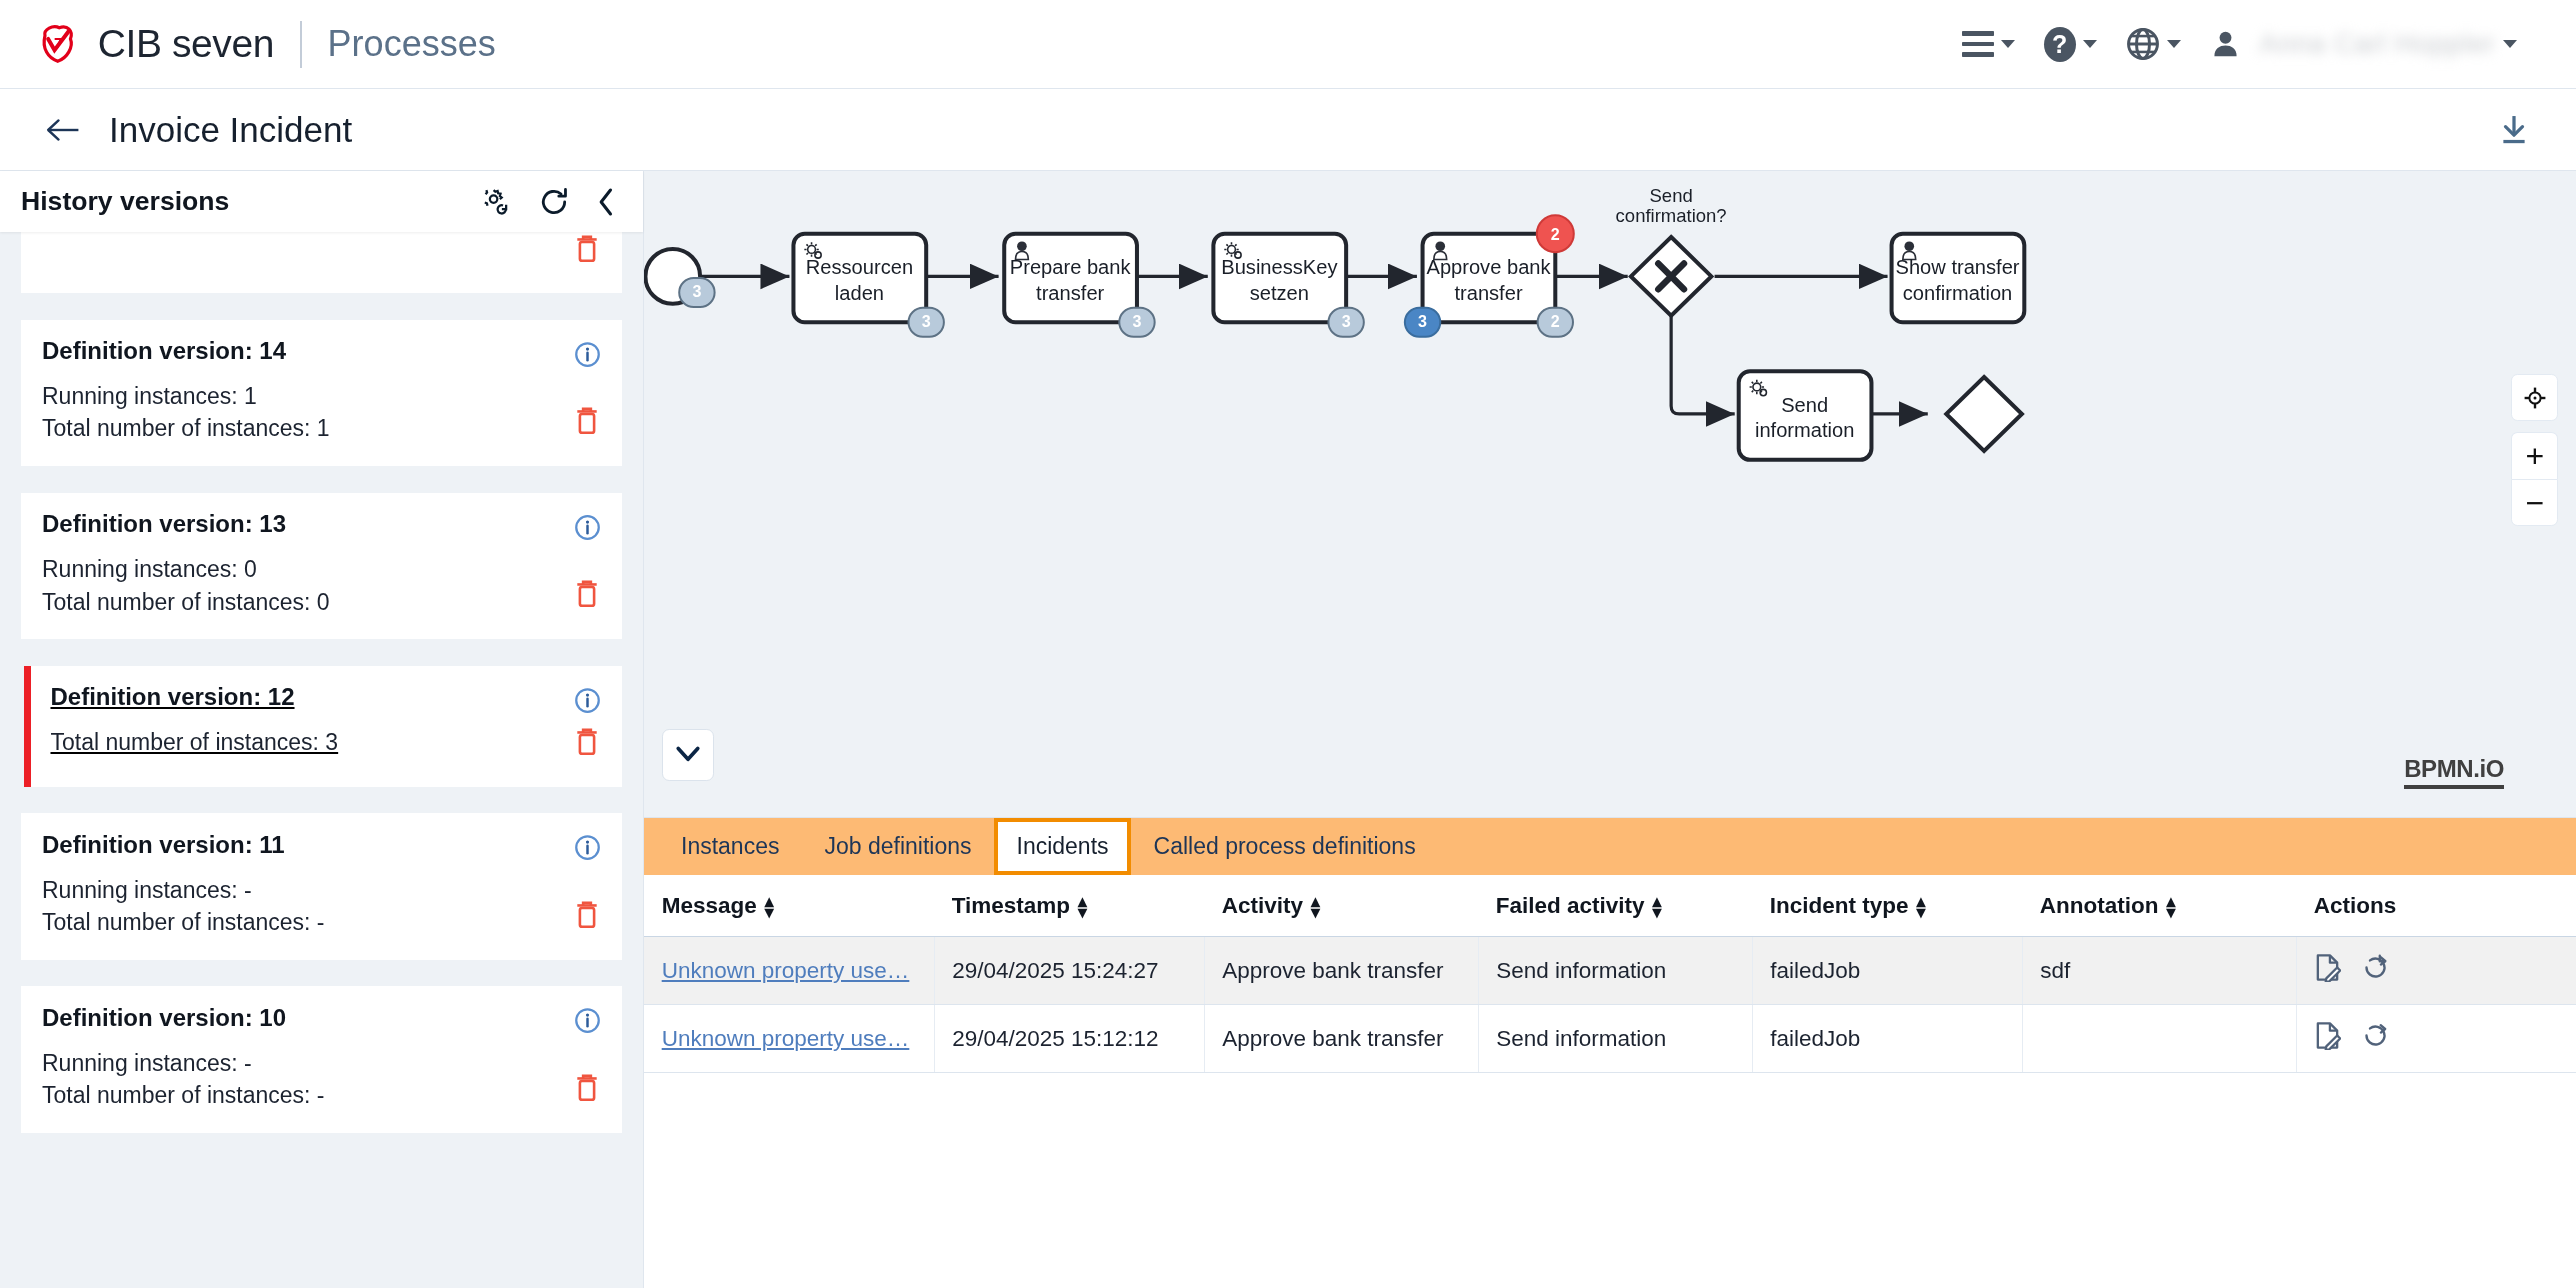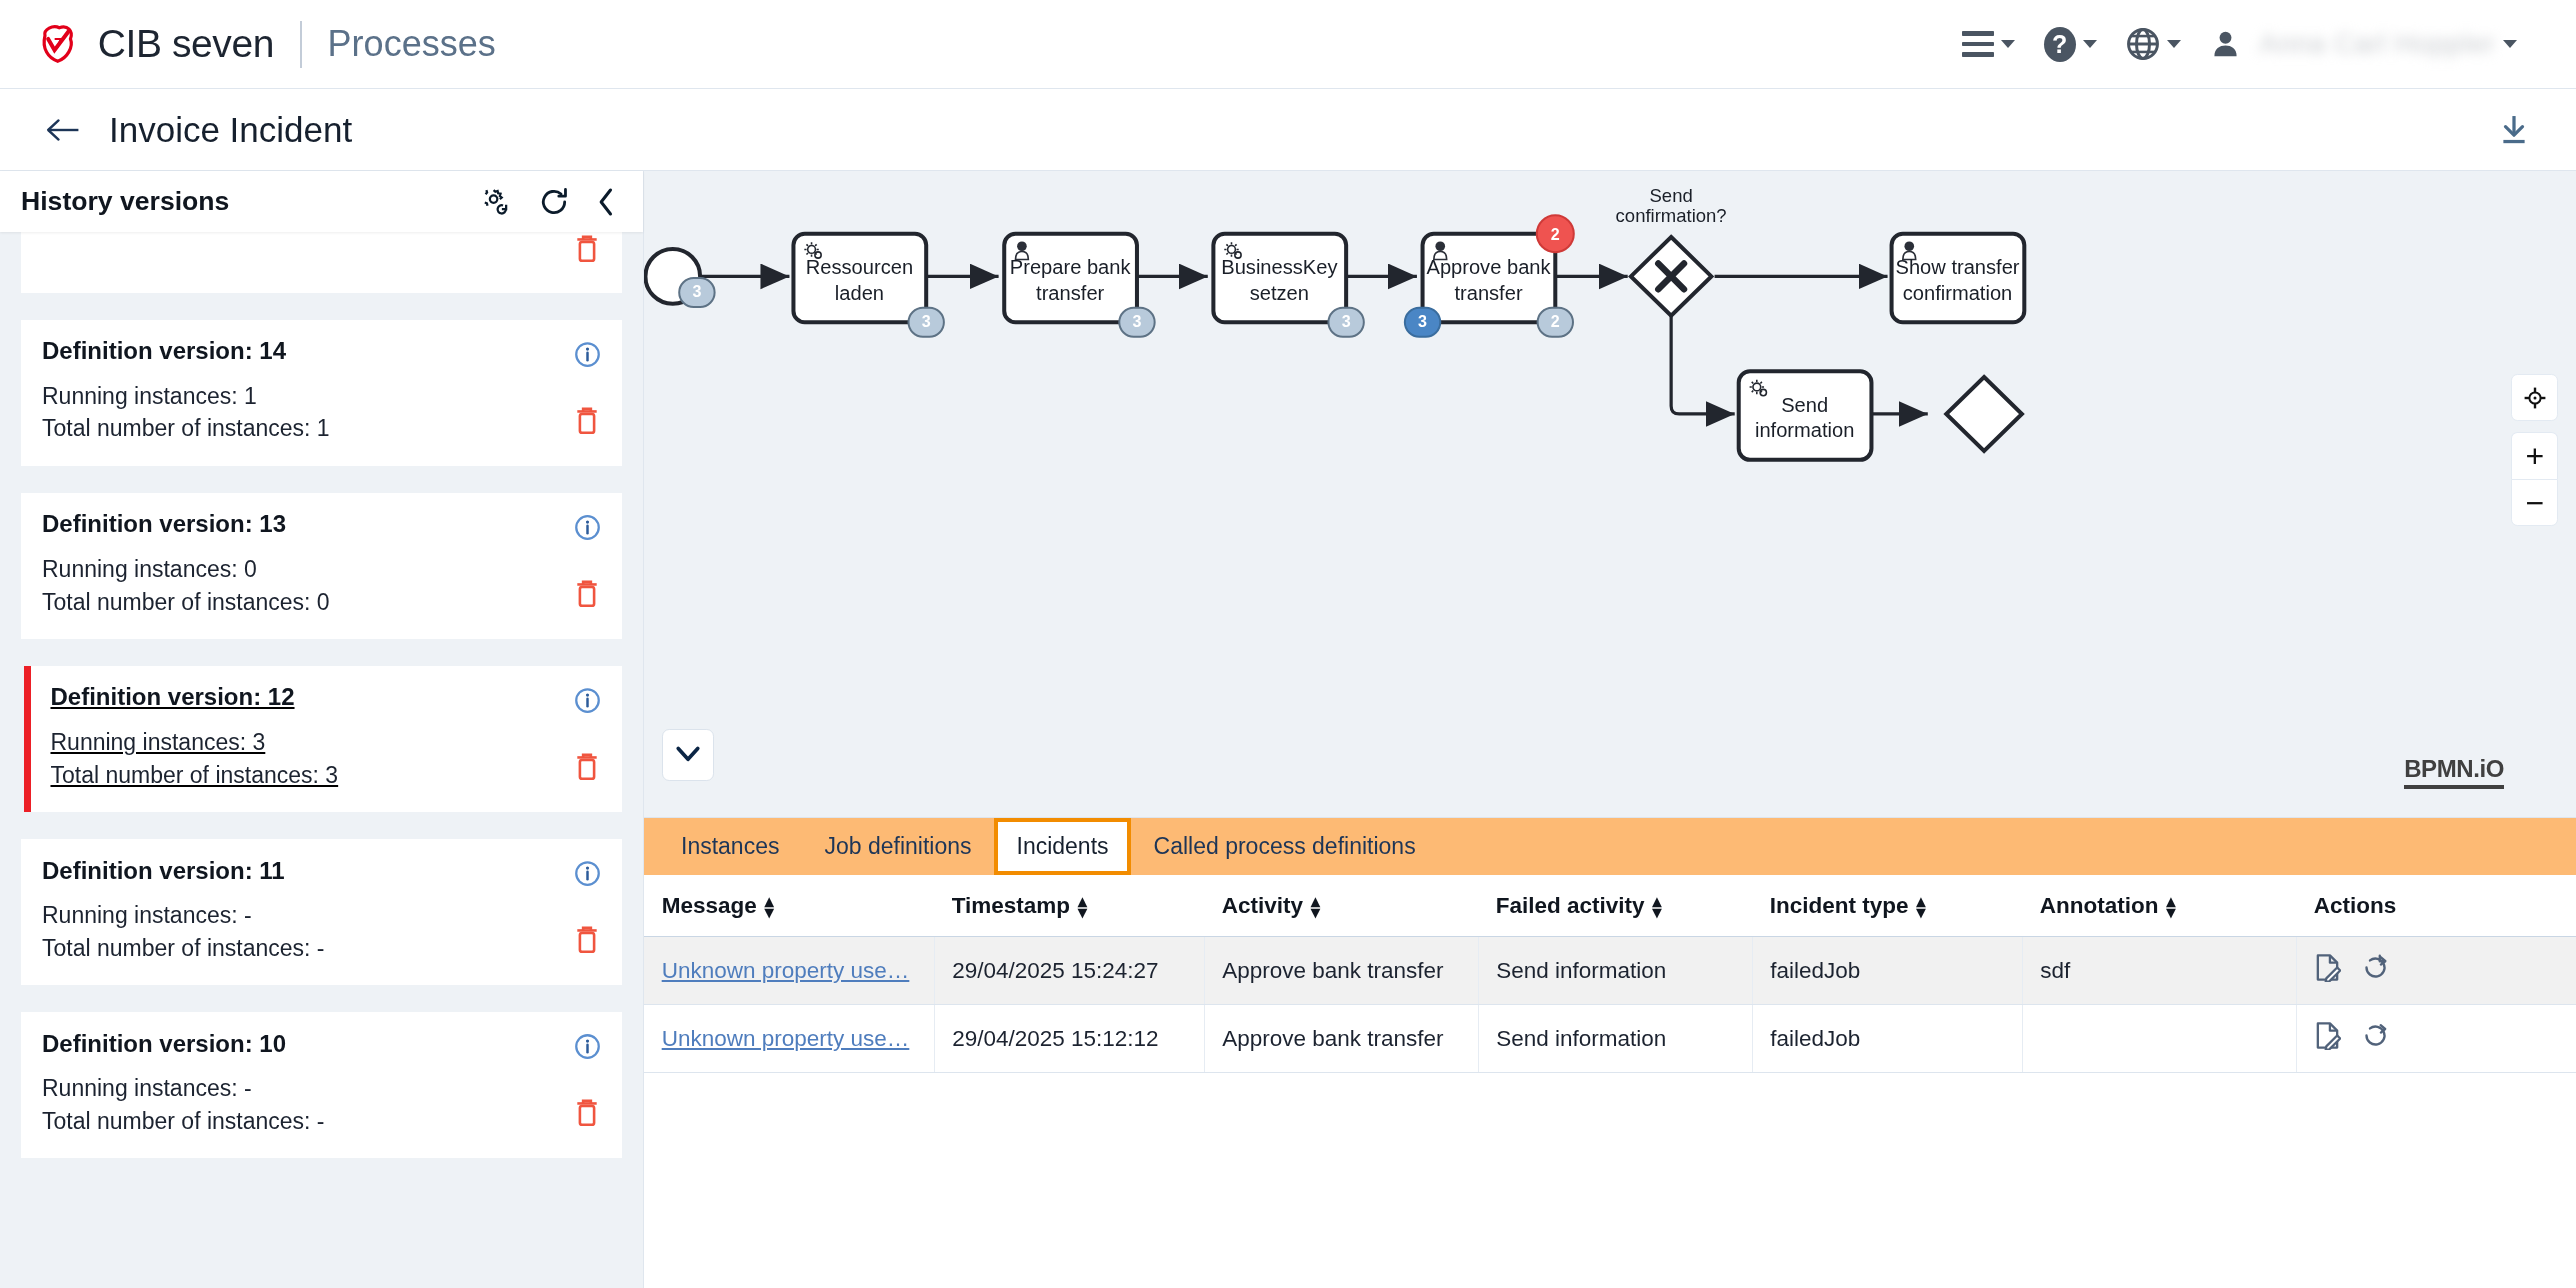--- a/index.html
+++ b/index.html
@@ -375,21 +375,20 @@
           <svg width="26" height="31" viewBox="0 0 20 24">
             <line x1="2.5" y1="5" x2="17.5" y2="5" stroke="#f0553f" stroke-width="2"></line>
             <path d="M7 5 V3 H13 V5" fill="none" stroke="#f0553f" stroke-width="2"></path>
             <rect x="4.5" y="7" width="11" height="14.5" rx="1.6" fill="none" stroke="#f0553f" stroke-width="2"></rect>
           </svg>
         </span>
       </div>
 
       <div class="vcard selected">
         <div class="vcard-title">Definition version: 12</div>
-        <div class="vcard-line">Running instances: 3</div>
         <div class="vcard-line">Total number of instances: 3</div>
         <span class="vcard-info">
           <svg width="27" height="27" viewBox="0 0 24 24">
             <circle cx="12" cy="12" r="10" fill="none" stroke="#5b8fd0" stroke-width="2"></circle>
             <circle cx="12" cy="7.2" r="1.4" fill="#2c5b9a"></circle>
             <line x1="12" y1="10.5" x2="12" y2="17.2" stroke="#2c5b9a" stroke-width="2.2" stroke-linecap="round"></line>
           </svg>
         </span>
         <span class="vcard-trash">
           <svg width="26" height="31" viewBox="0 0 20 24">

